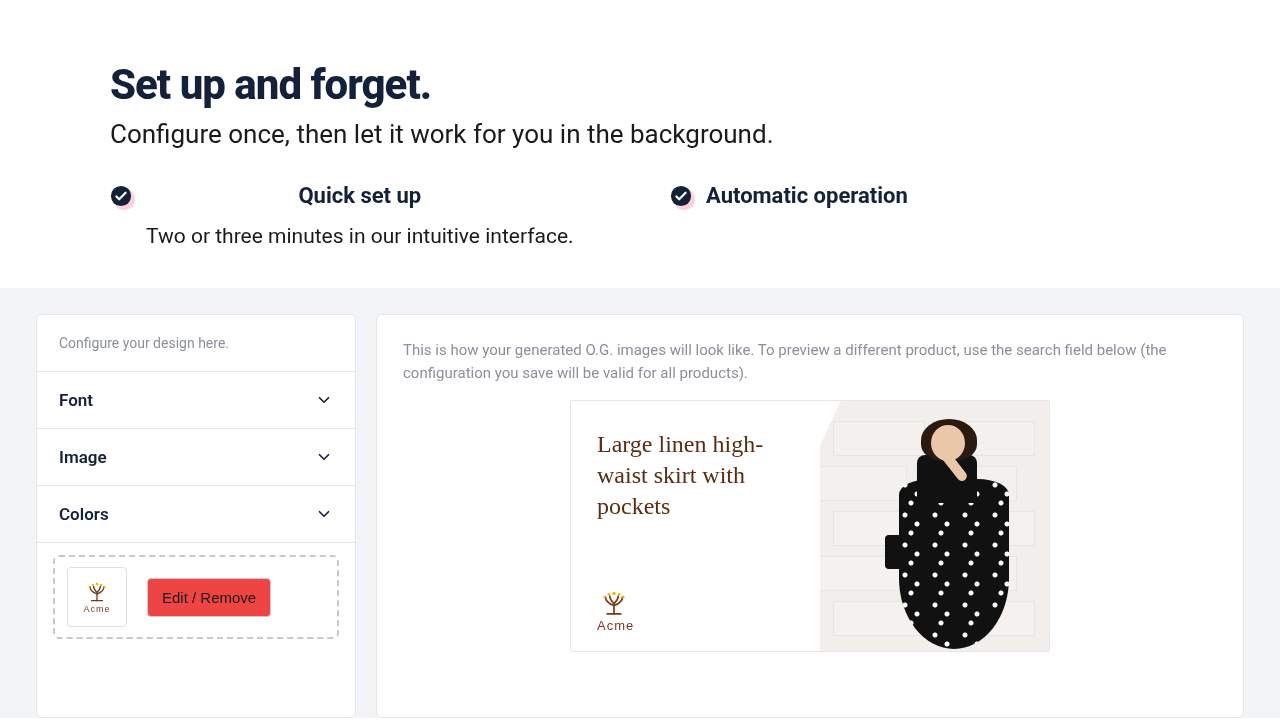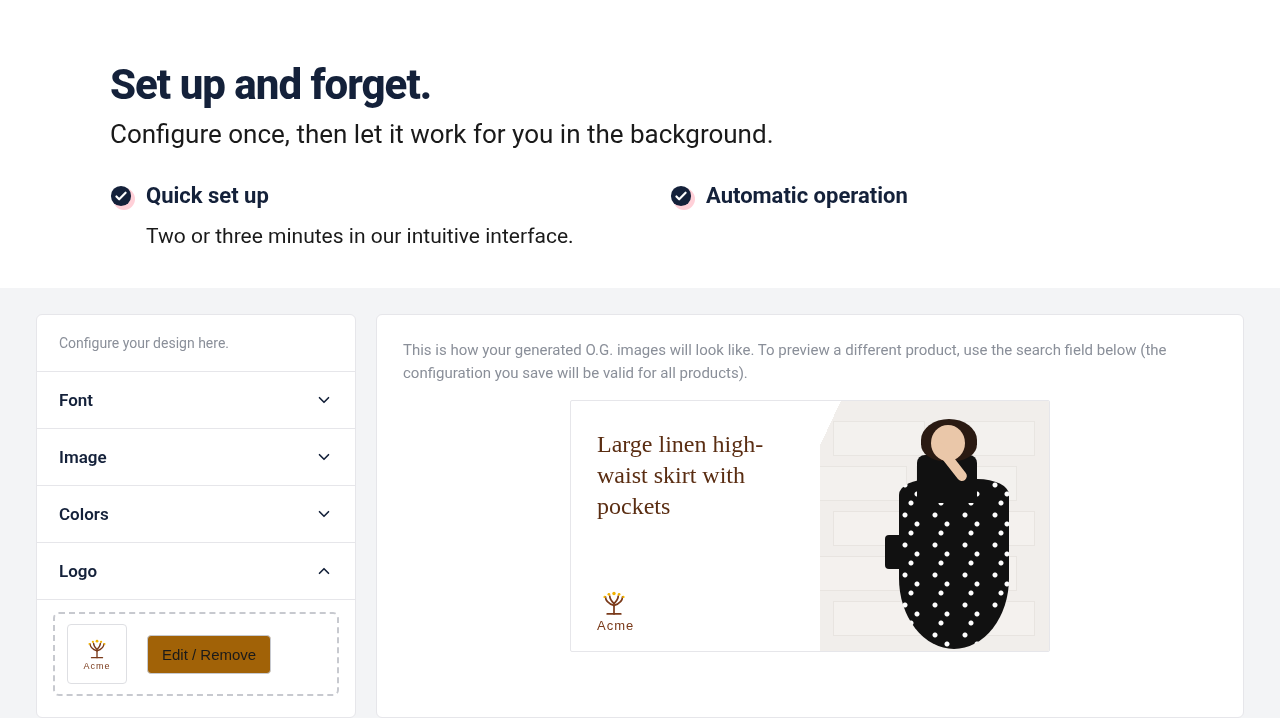--- a/index.html
+++ b/index.html
@@ -1,38 +1,38 @@
 <!DOCTYPE html>
 <html><head>
 <meta charset="utf-8">
 <style>
   * { box-sizing: border-box; margin: 0; padding: 0; }
   html, body { width: 1280px; height: 720px; background: #fff; font-family: -apple-system, BlinkMacSystemFont, "Segoe UI", Roboto, sans-serif; overflow: hidden; }
   .page { padding: 60px 110px 0 110px; }
   .heading { font-size: 42px; font-weight: 800; color: #14213a; letter-spacing: -1px; }
   .subheading { font-size: 26px; font-weight: 400; color: #1a1a1a; margin-top: 10px; }
   .features { display: flex; margin-top: 34px; gap: 60px; }
-  .feature { flex: 1; display: flex; gap: 14px; }
+  .feature { flex: 1; display: flex; gap: 14px; text-align: center; }
   .check-badge { flex-shrink: 0; width: 22px; height: 22px; margin-top: 2px; position: relative; }
   .check-badge:before { content:""; position:absolute; left:3px; top:3px; width:22px; height:22px; border-radius:50%; background:#ffd0d8; }
   .check-badge svg { position:absolute; left:0; top:0; width:22px; height:22px; }
   .feature-title { font-size: 22px; font-weight: 700; color: #14213a; }
   .feature-desc { font-size: 21px; font-weight: 400; color: #1a1a1a; margin-top: 16px; }
 
   .app-area { margin: 40px -110px 0 -110px; background: #f3f4f6; padding: 26px 36px 0 36px; display: flex; gap: 20px; height: 430px; }
   .config-panel { width: 320px; background: #fff; border: 1px solid #e6e6ea; border-radius: 6px; overflow: hidden; display:flex; flex-direction:column; }
   .config-intro { padding: 20px 22px; font-size: 14px; color: #8a8f99; }
   .accordion-row { border-top: 1px solid #e6e6ea; padding: 18px 22px; display:flex; justify-content: space-between; align-items:center; cursor:pointer; }
   .accordion-label { font-size: 17px; font-weight: 600; color: #14213a; }
   .chevron { width:18px; height:18px; }
   .chevron svg { width:18px; height:18px; stroke:#14213a; stroke-width:2.2; fill:none; stroke-linecap:round; stroke-linejoin:round; }
   .logo-content { border-top:1px solid #e6e6ea; padding: 12px 16px 0 16px; }
   .logo-dashed { border: 2px dashed #c7c9cf; border-radius: 6px; padding: 10px 12px; display:flex; align-items:center; gap: 20px; }
   .logo-thumb { width:60px; height:60px; border:1px solid #dedfe3; border-radius:4px; background:#fff; display:flex; flex-direction:column; align-items:center; justify-content:center; gap:2px; }
-  .edit-btn { background:#a16207; border:1px solid #c7c9cf; border-radius:4px; padding: 10px 14px; font-size:15px; color:#1a1a1a; cursor:pointer; }
+  .edit-btn { background:#ef4444; border:1px solid #c7c9cf; border-radius:4px; padding: 10px 14px; font-size:15px; color:#1a1a1a; cursor:pointer; }
 
   .preview-panel { flex:1; background:#fff; border:1px solid #e6e6ea; border-radius:6px; padding: 24px 26px 0 26px; }
   .preview-intro { font-size: 15px; color:#8a8f99; line-height:1.5; }
   .preview-card { margin: 16px auto 0 auto; width: 480px; height: 252px; background:#fff; border:1px solid #e6e6ea; border-radius:2px; display:flex; position:relative; overflow:hidden; }
   .preview-left { width: 52%; padding: 28px 20px 18px 26px; display:flex; flex-direction:column; justify-content:space-between; }
   .preview-title { font-family: Georgia, "Times New Roman", serif; font-size: 24px; line-height:1.3; color:#5a2d12; }
   .preview-right { flex:1; position:relative; background: linear-gradient(115deg, #ffffff 0%, #ffffff 6%, #f1eeeb 6%, #f1eeeb 100%); overflow:hidden; }
   .bricks { position:absolute; inset:0; opacity:.6; }
   .bricks div { position:absolute; border:1px solid #e3dfda; background:#f6f4f1; }
   .model { position:absolute; right:18px; bottom:0; width:150px; height:232px; }
@@ -101,26 +101,20 @@
             </svg></span>
       </div>
 
       <div class="accordion-row">
         <span class="accordion-label">Colors</span>
         <span class="chevron"><svg viewBox="0 0 24 24">
               <path d="M6 9l6 6 6-6"></path>
             </svg></span>
       </div>
 
-      <div class="accordion-row">
-        <span class="accordion-label">Logo</span>
-        <span class="chevron"><svg viewBox="0 0 24 24">
-              <path d="M6 15l6-6 6 6"></path>
-            </svg></span>
-      </div>
 
       <div class="logo-content">
         <div class="logo-dashed">
           <div class="logo-thumb">
             <div class="acme-mark">
               <svg viewBox="0 0 40 32">
                 <g stroke="#7a3a1a" stroke-width="2" fill="none" stroke-linecap="round">
                   <path d="M20 30 v-10"></path>
                   <path d="M12 30 h16"></path>
                   <path d="M20 20 C14 18 10 14 10 10"></path>

